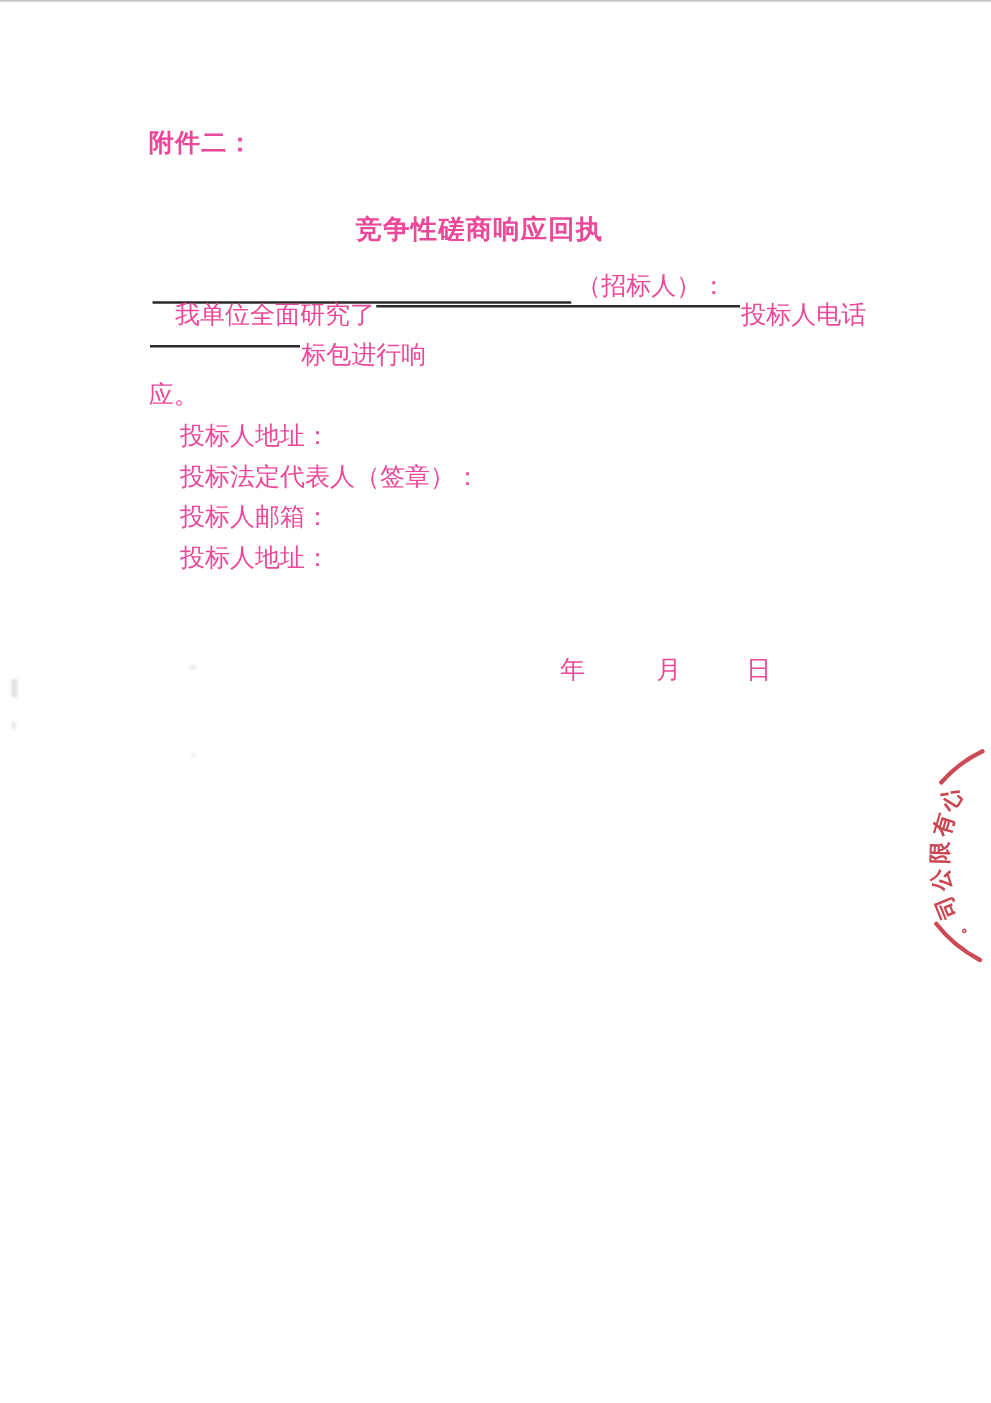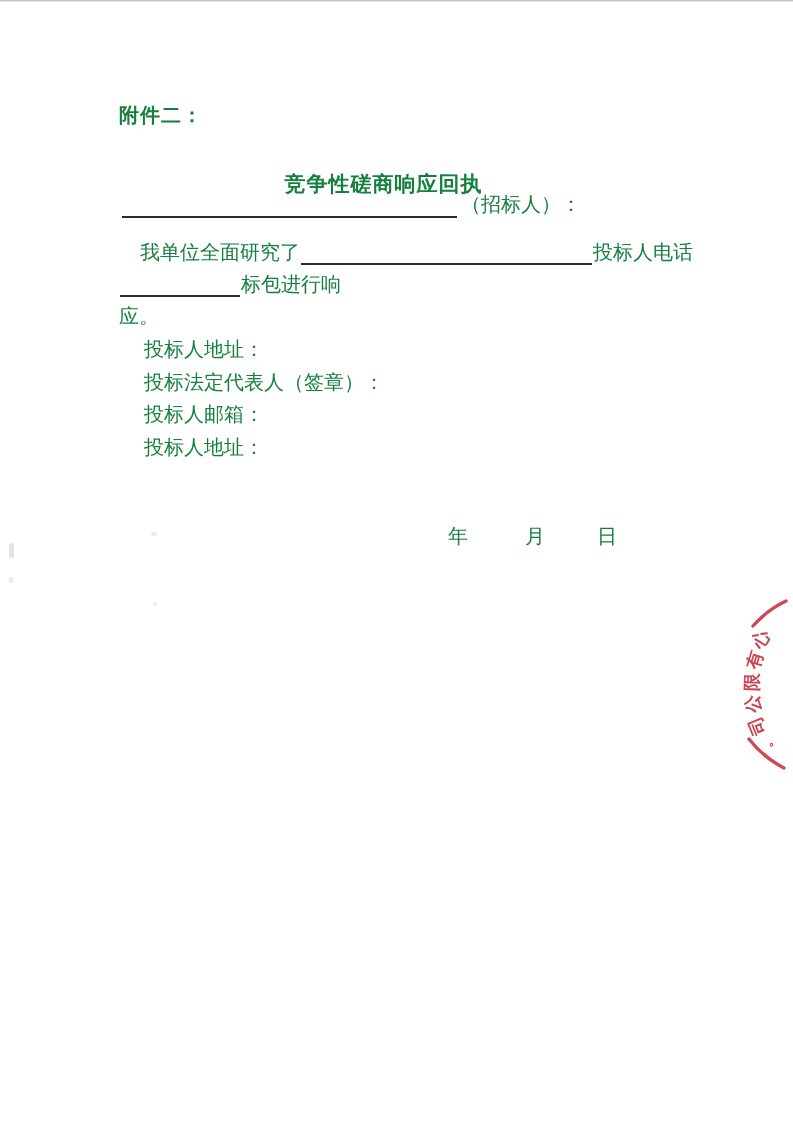--- a/index.html
+++ b/index.html
@@ -2,51 +2,51 @@
 <html><head>
 <meta charset="utf-8">
 <style>
   html,body{margin:0;padding:0;background:#e8e8e8;}
   .page{
     position:relative;
     width:793px;height:1122px;
     background:#ffffff;
     overflow:hidden;
     font-family:"Liberation Serif","DejaVu Serif",serif;
-    color:#15803d;
+    color:#ec4899;
   }
   .scan-edge{
     position:absolute;top:0;left:0;width:100%;height:2px;
     background:linear-gradient(to bottom,#a9a9a9,#f2f2f2);
     opacity:.85;
   }
   .attach-label{
     position:absolute;left:119px;top:103px;
     font-family:"Liberation Sans","DejaVu Sans",sans-serif;
     font-size:20px;font-weight:700;letter-spacing:1px;
     line-height:24px;white-space:nowrap;
   }
   .doc-title{
     position:absolute;left:0;top:171px;width:100%;
     text-align:center;transform:translateX(-13px);
     font-family:"Liberation Sans","DejaVu Sans",sans-serif;
     font-size:21px;font-weight:700;letter-spacing:1px;
     line-height:26px;white-space:nowrap;
   }
   .addr-line{
-    position:absolute;left:122px;top:191px;height:27px;
+    position:absolute;left:122px;top:216px;height:27px;
     font-size:20px;line-height:27px;white-space:nowrap;
   }
   .blank{
     display:inline-block;
     border-bottom:2px solid #2b2b2b;
   }
   .addr-blank{width:335px;height:23px;vertical-align:bottom;margin-right:4px;}
   .body-line{
-    position:absolute;display:flex;align-items:flex-end;
+    position:absolute;display:flex;
     font-size:20px;line-height:25px;
   }
   .body-line .txt{white-space:nowrap;}
   .body-line .fill{flex:1 1 auto;height:4px;margin:0 1px;}
   .line1{left:140px;top:240px;width:553px;}
   .line2{left:119px;top:272px;width:574px;}
   .line3{left:119px;top:304px;font-size:20px;line-height:25px;position:absolute;}
   .fields{
     position:absolute;left:144px;top:333px;
     font-size:20px;line-height:32.5px;white-space:nowrap;

